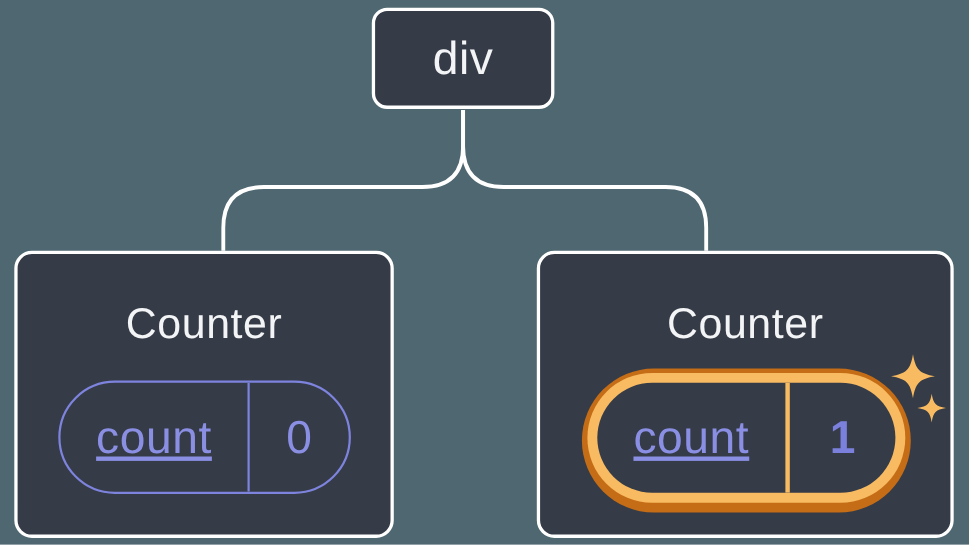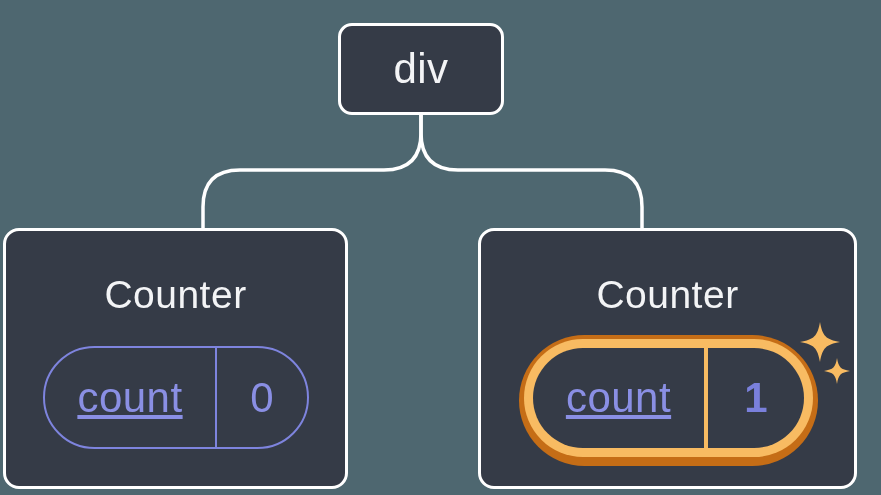--- a/index.html
+++ b/index.html
@@ -16,30 +16,31 @@
     left: 0; top: 0;
     width: 881px; height: 495px;
   }
   .node {
     position: absolute;
     background: #353B47;
     border: 3px solid #FFFFFF;
     box-sizing: border-box;
   }
   .root-node {
-    left: 338px; top: 23px;
+    left: 338px; top: 7px;
     width: 166px; height: 92px;
     border-radius: 14px;
     display: flex; align-items: center; justify-content: center;
     color: #F3F4F6;
     font-size: 42px;
     letter-spacing: 0.5px;
   }
   .card {
     border-radius: 16px;
+    margin-left: 10px;
   }
   .card-left  { left: 3px;   top: 228px; width: 345px; height: 261px; }
   .card-right { left: 478px; top: 228px; width: 379px; height: 261px; }
   .card-title {
     position: absolute;
     left: 0; right: 0;
     top: 42px;
     text-align: center;
     color: #F3F4F6;
     font-size: 39px;

